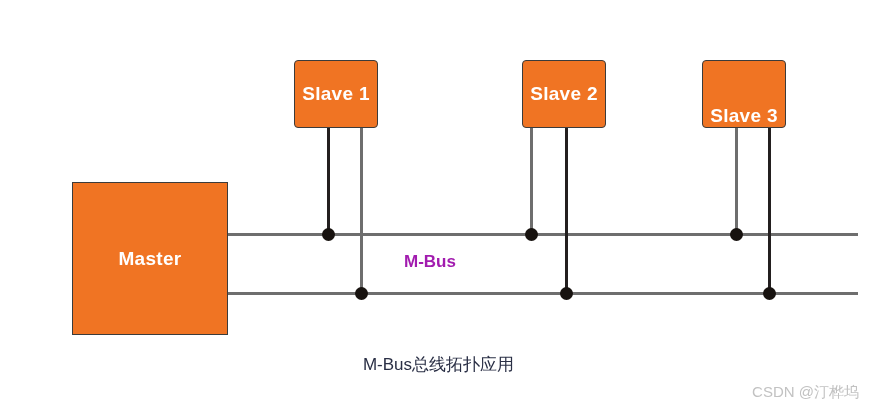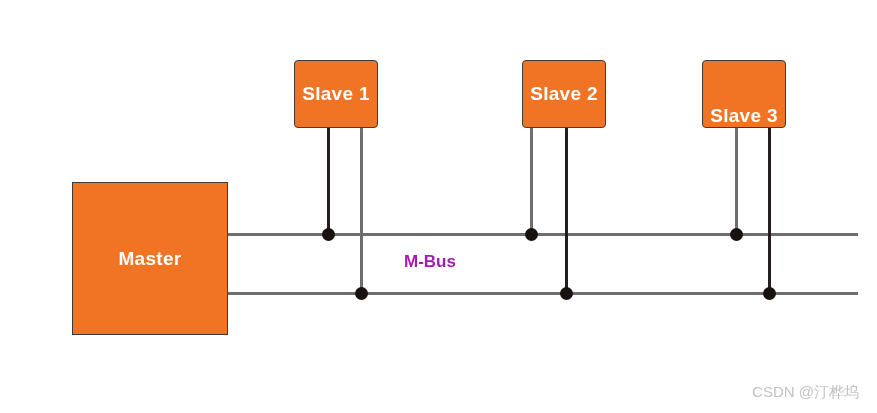--- a/index.html
+++ b/index.html
@@ -166,16 +166,17 @@
   </div>
   <div class="node node-slave slave2">
     <span>Slave 2</span>
   </div>
   <div class="node node-slave slave3">
     <span>Slave 3</span>
   </div>
 
   <div class="bus-label">M-Bus</div>
 
+  <div class="caption">M-Bus总线拓扑应用</div>
 
   <div class="watermark">CSDN @汀桦坞</div>
 
 </div>
 
 </body></html>

